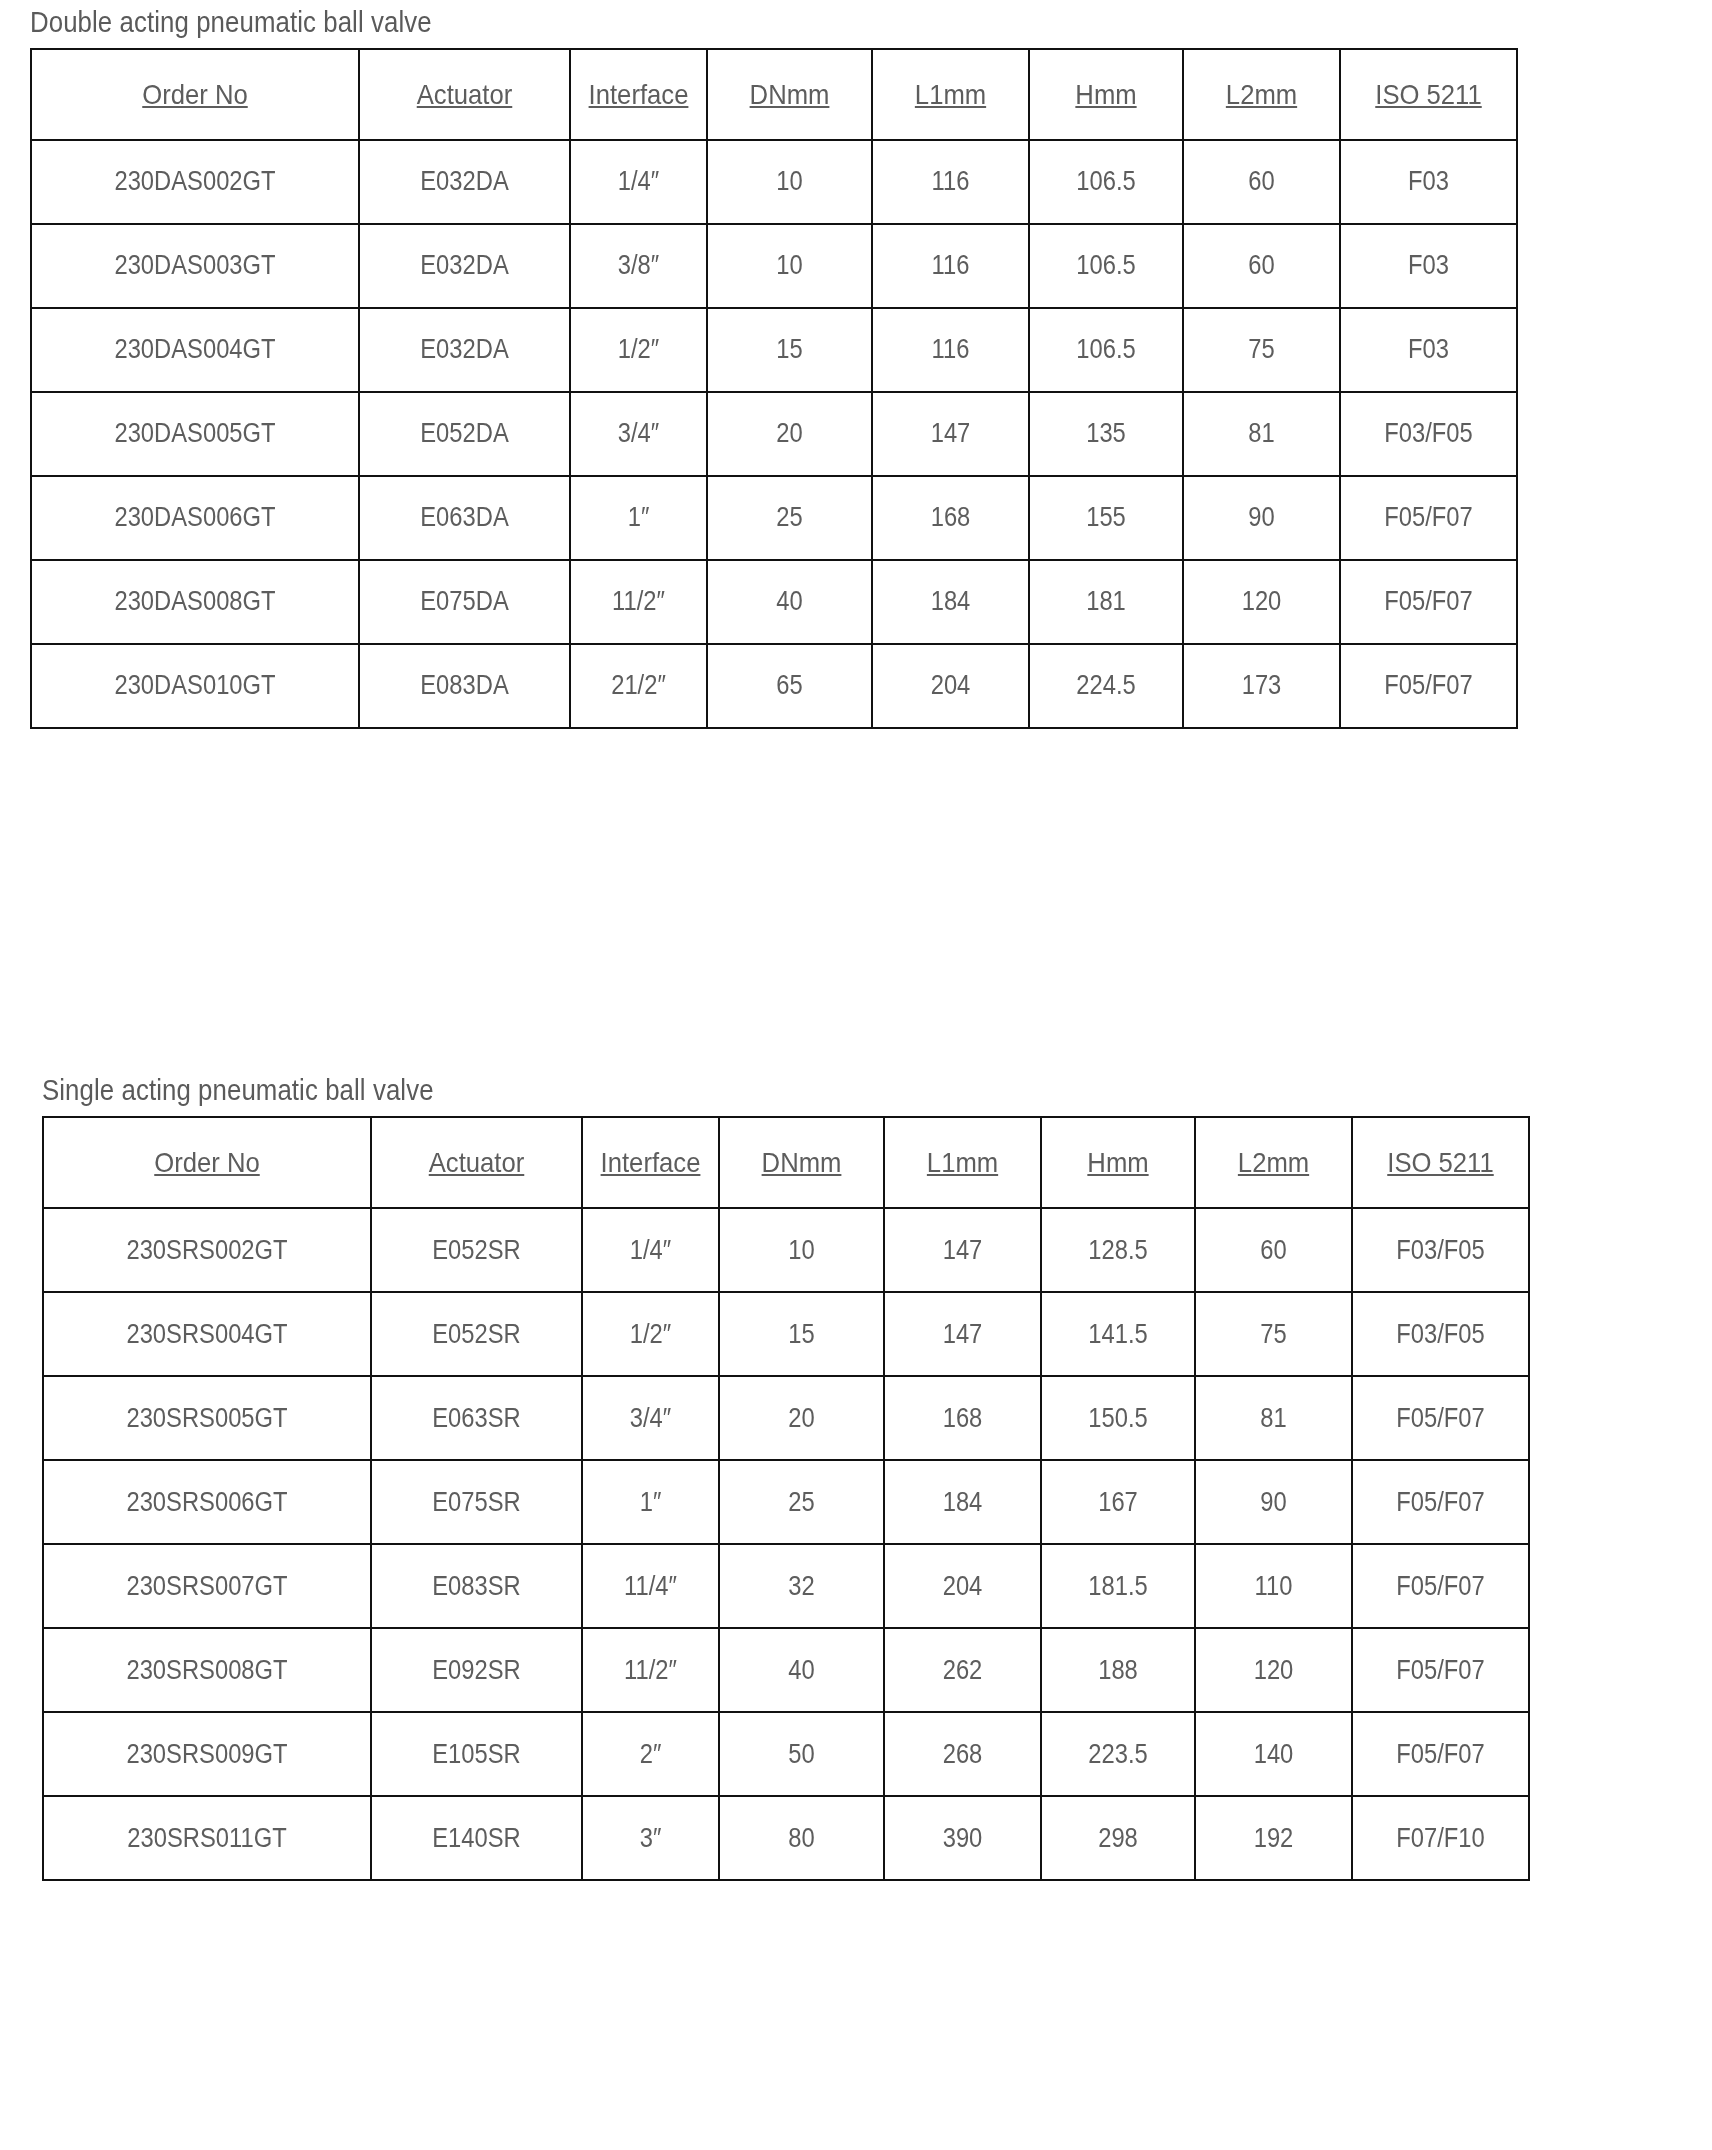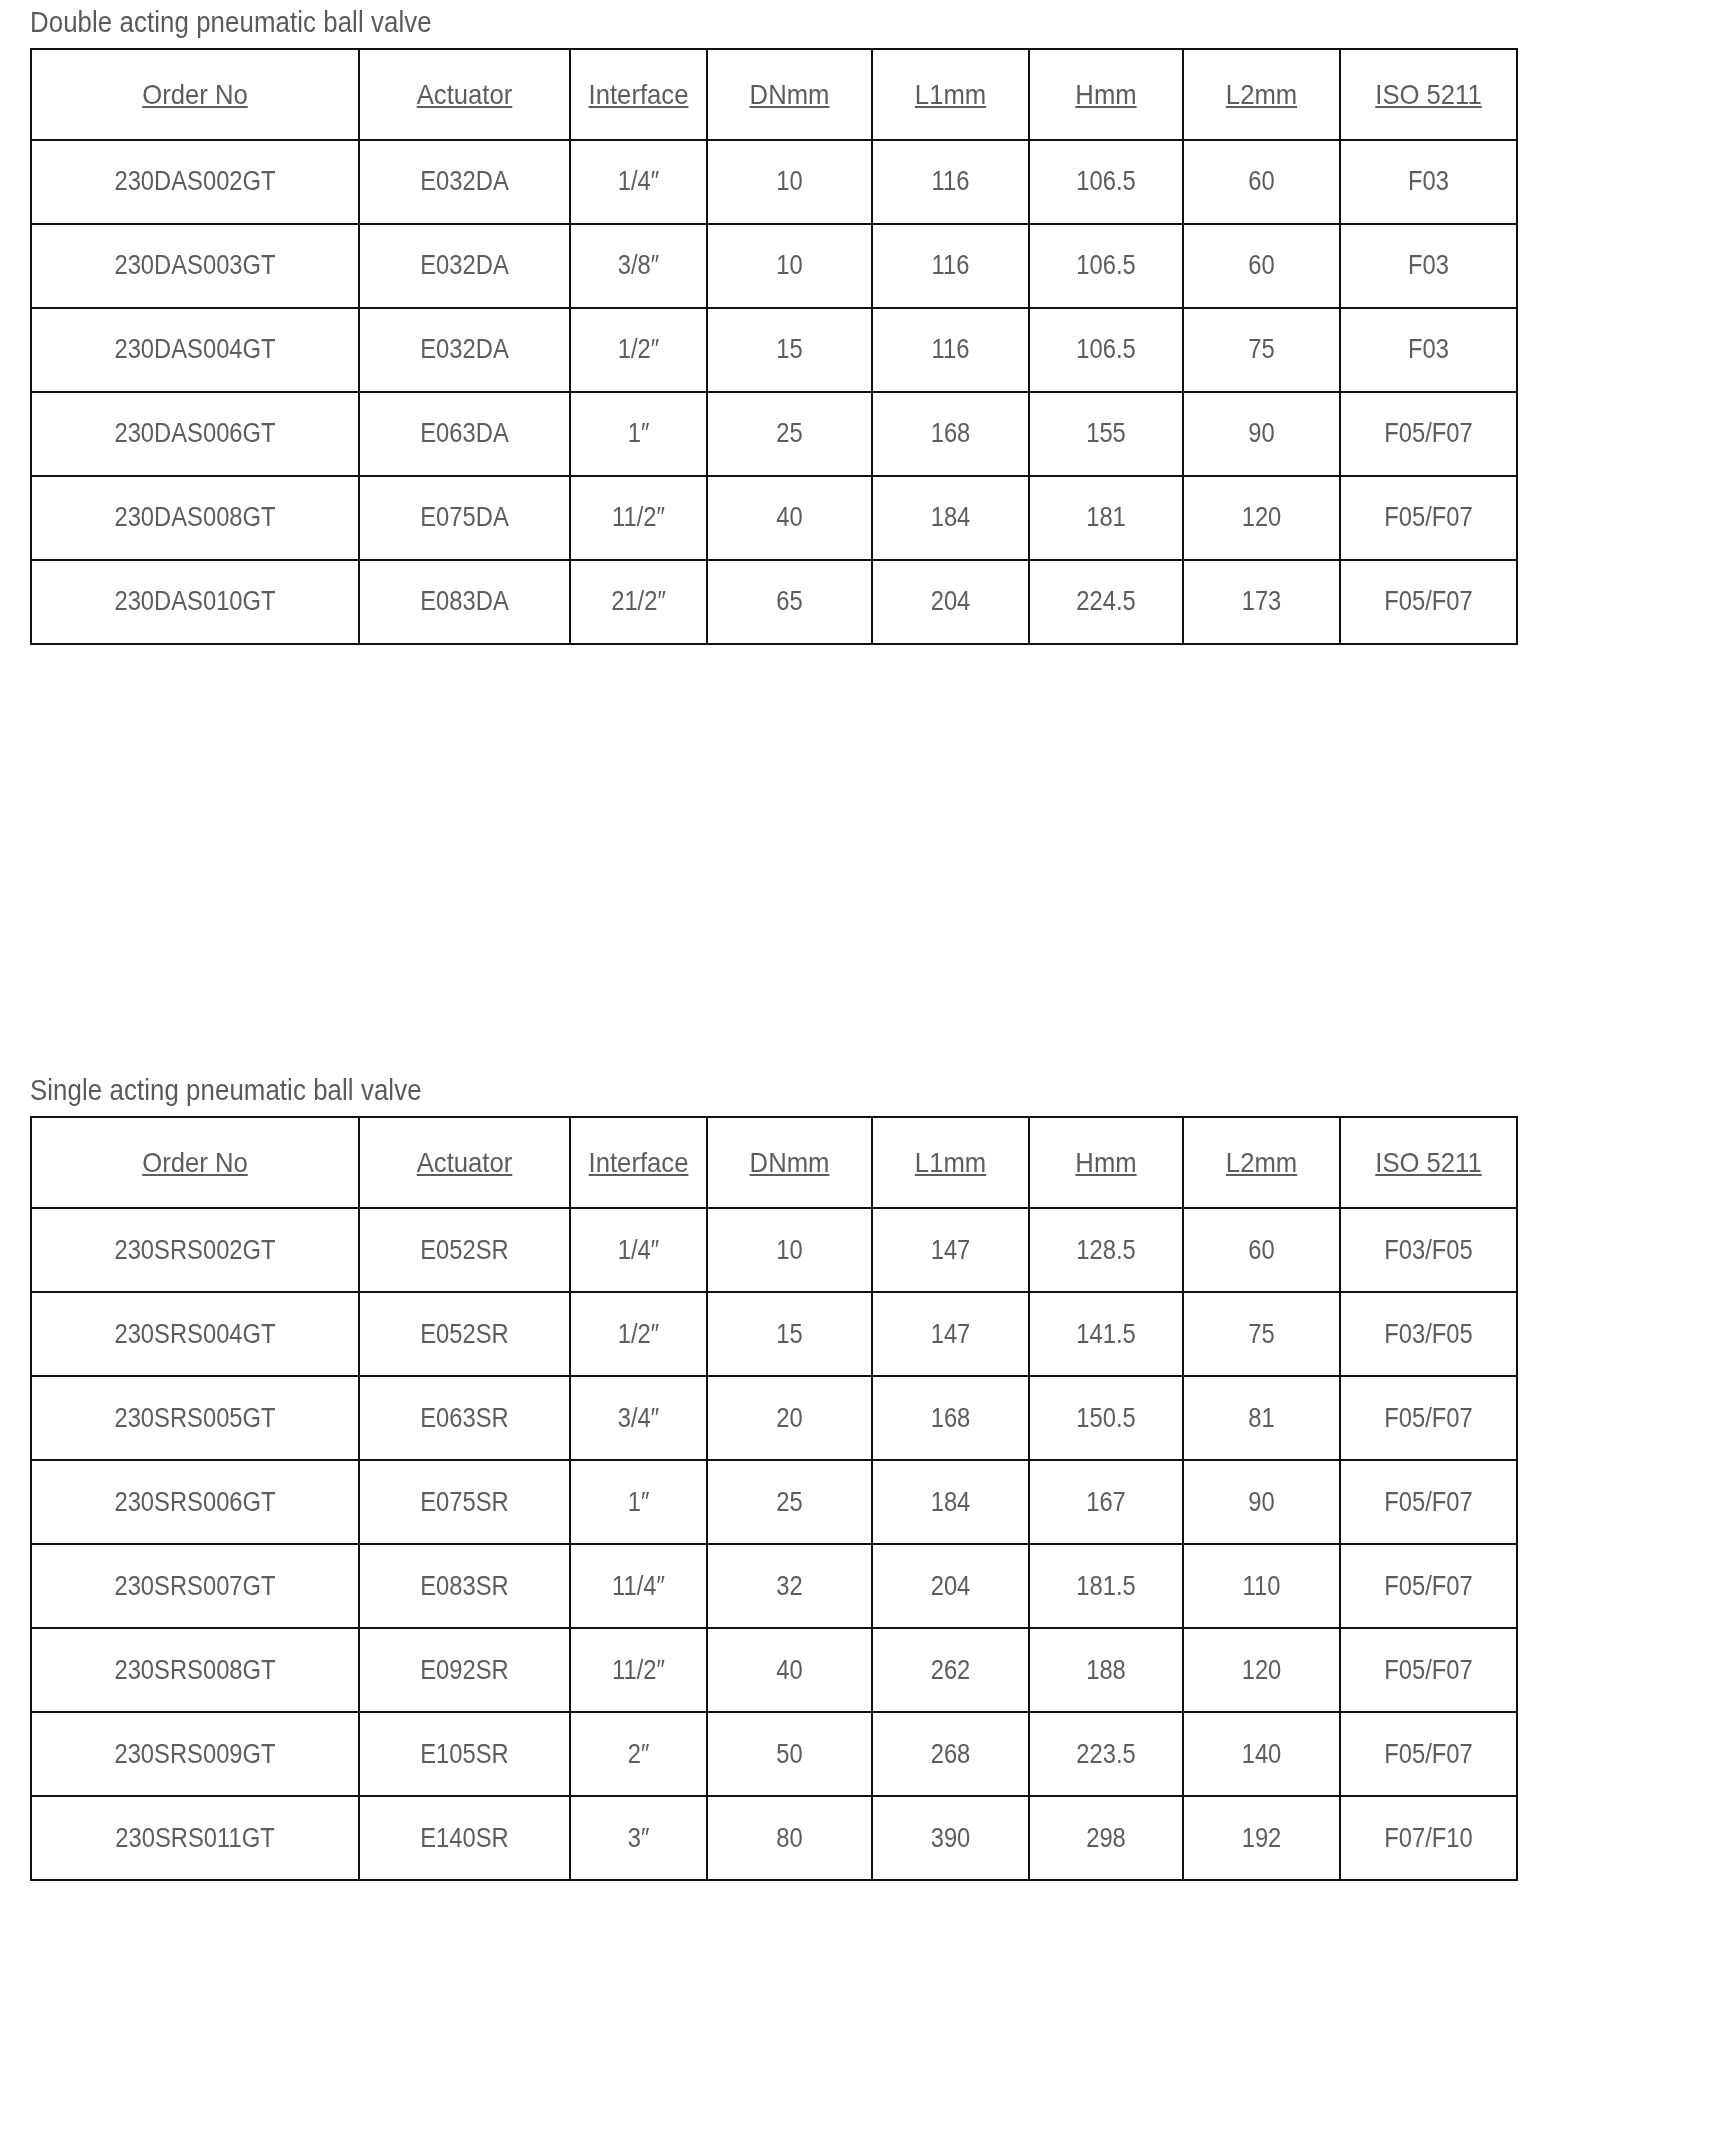--- a/index.html
+++ b/index.html
@@ -19,21 +19,21 @@
     height: 2151px;
     box-sizing: border-box;
     padding: 0;
   }
   .section {
     position: absolute;
     left: 30px;
     width: 1314px;
   }
   #section-double { top: 6.5px; }
-  #section-single { top: 1075px; }
+  #section-single { top: 1075px; margin-left: 12px; }
 
   .section-title {
     font-size: 30px;
     line-height: 1.0;
     color: #5a5a5a;
     font-weight: 400;
     letter-spacing: 0.1px;
     transform: scaleX(0.86);
     transform-origin: left center;
     white-space: nowrap;
@@ -205,20 +205,46 @@
             </td>
             <td>
               <span class="cell-inner">75</span>
             </td>
             <td>
               <span class="cell-inner">F03</span>
             </td>
           </tr>
           <tr>
             <td>
+              <span class="cell-inner">230DAS005GT</span>
+            </td>
+            <td>
+              <span class="cell-inner">E052DA</span>
+            </td>
+            <td>
+              <span class="cell-inner">3/4″</span>
+            </td>
+            <td>
+              <span class="cell-inner">20</span>
+            </td>
+            <td>
+              <span class="cell-inner">147</span>
+            </td>
+            <td>
+              <span class="cell-inner">135</span>
+            </td>
+            <td>
+              <span class="cell-inner">81</span>
+            </td>
+            <td>
+              <span class="cell-inner">F03/F05</span>
+            </td>
+          </tr>
+          <tr>
+            <td>
               <span class="cell-inner">230DAS006GT</span>
             </td>
             <td>
               <span class="cell-inner">E063DA</span>
             </td>
             <td>
               <span class="cell-inner">1″</span>
             </td>
             <td>
               <span class="cell-inner">25</span>

